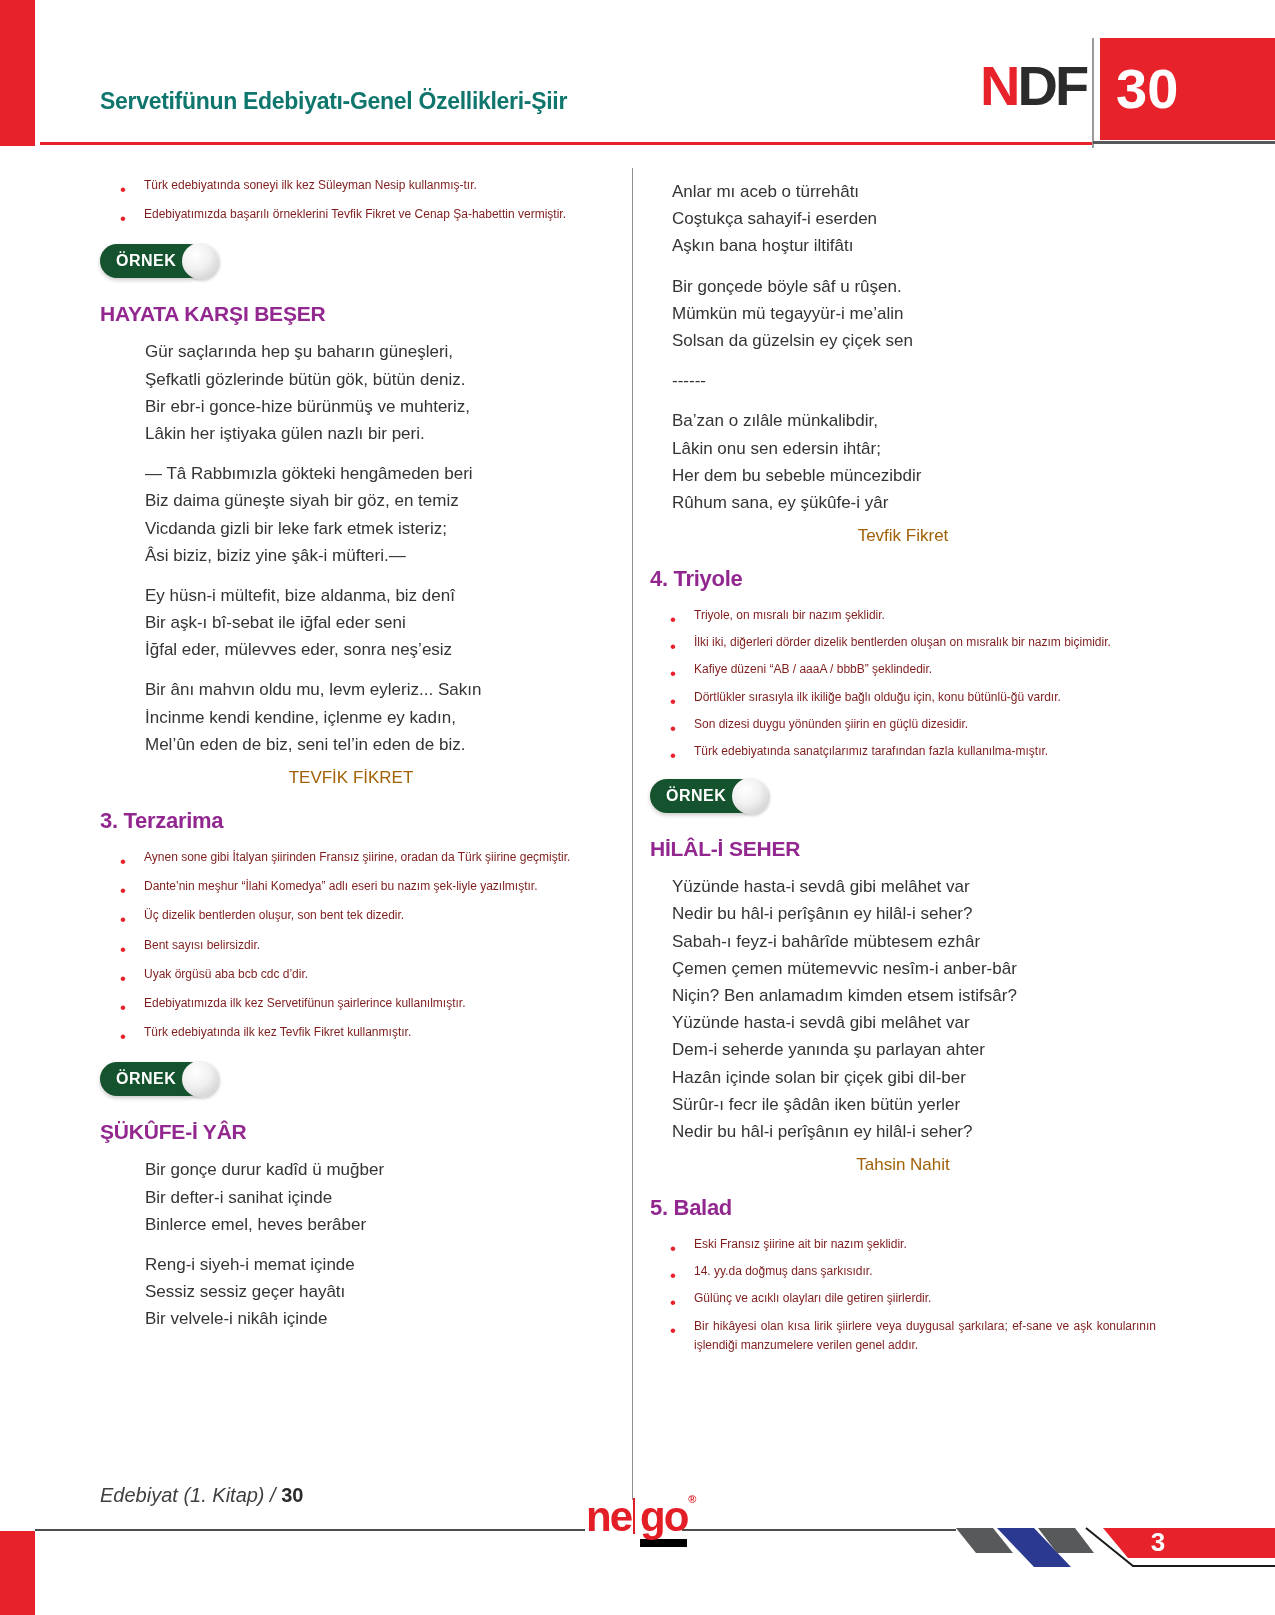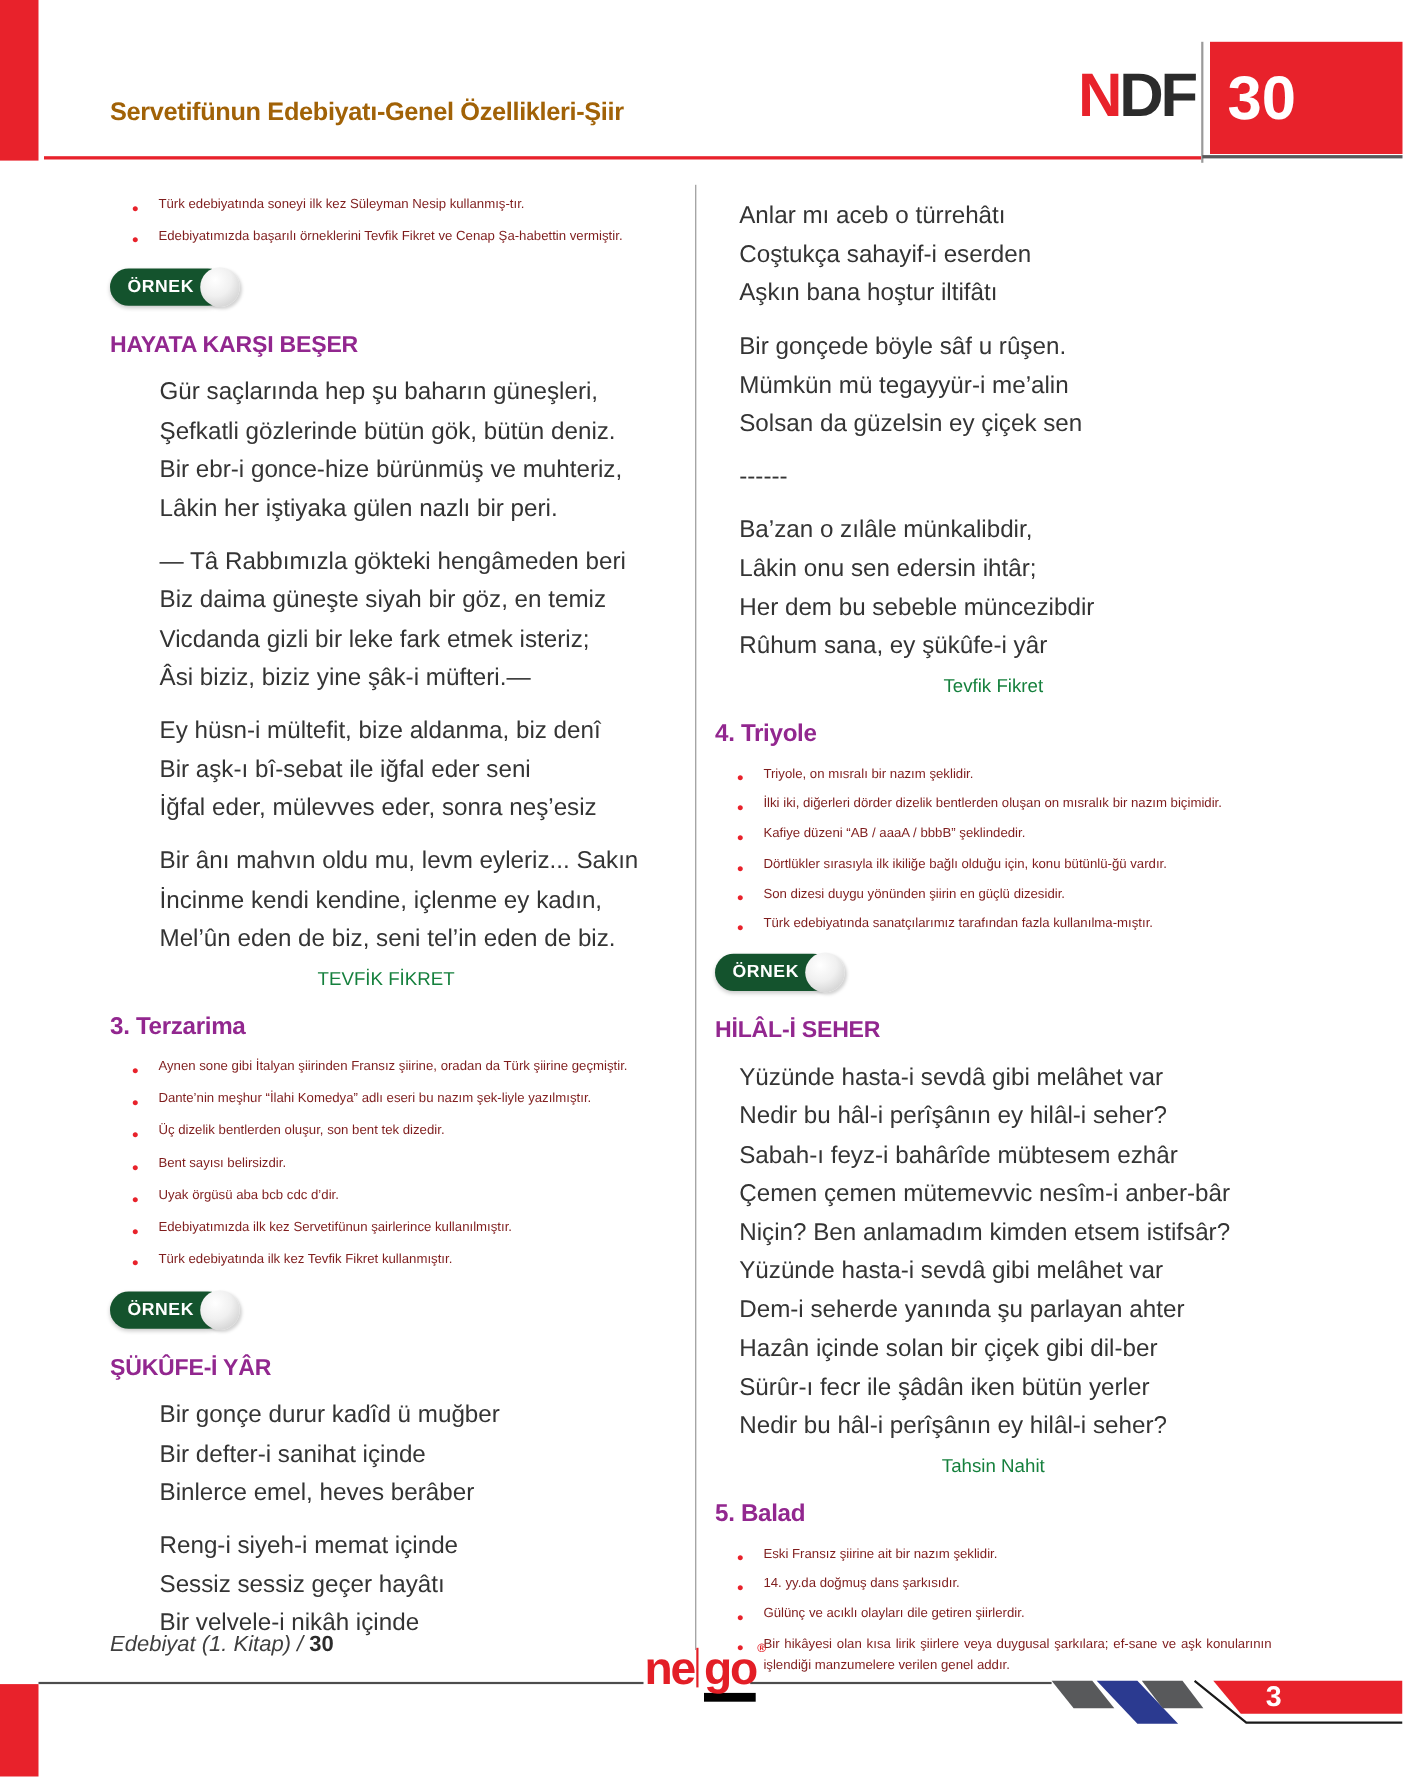--- a/index.html
+++ b/index.html
@@ -3,21 +3,21 @@
 <meta charset="utf-8">
 <style>
   html,body{margin:0;padding:0;}
   body{
     width:1275px;height:1615px;position:relative;background:#ffffff;
     font-family:"Liberation Sans", sans-serif;color:#333333;overflow:hidden;
   }
   
   .red-top-bar{position:absolute;left:0;top:0;width:35px;height:146px;background:#E8222B;}
   .header-title{position:absolute;left:100px;top:88px;font-size:23px;font-weight:bold;
-    color:#a16207;letter-spacing:-0.3px;}
+    color:#0f766e;letter-spacing:-0.3px;}
   .header-rule{position:absolute;left:40px;top:142px;width:1052px;height:3px;background:#E8222B;}
   .ndf-word{position:absolute;left:980px;top:58px;font-size:56px;font-weight:bold;letter-spacing:-3px;line-height:1;}
   .ndf-n{color:#E8222B;}
   .ndf-df{color:#2b2b2b;}
   .ndf-vline{position:absolute;left:1092px;top:38px;width:2px;height:110px;background:#9a9a9a;}
   .ndf-box{position:absolute;left:1100px;top:38px;width:175px;height:102px;background:#E8222B;
     color:#fff;font-size:56px;font-weight:bold;line-height:102px;padding-left:16px;box-sizing:border-box;}
   .ndf-underline{position:absolute;left:1093px;top:141px;width:182px;height:3px;background:#58595B;}
   
   .col-divider{position:absolute;left:632px;top:168px;width:1px;height:1332px;background:#8f8f8f;}
@@ -34,25 +34,25 @@
   .ornek{position:relative;display:inline-block;margin:10px 0 4px 0;background:#14532d;
     border-radius:18px;height:34px;line-height:34px;padding:0 30px 0 16px;
     box-shadow:0 2px 4px rgba(0,0,0,0.22);}
   .ornek-label{color:#ffffff;font-weight:bold;font-size:16px;letter-spacing:0.5px;}
   .ornek-knob{position:absolute;right:-12px;top:-1px;width:36px;height:36px;border-radius:50%;
     background:radial-gradient(circle at 38% 32%, #ffffff 0%, #f0f0f0 45%, #d8d8d8 75%, #c9c9c9 100%);
     box-shadow:2px 2px 3px rgba(0,0,0,0.18);}
   
   .poem-title{color:#92278F;font-size:21px;font-weight:bold;text-align:left;
     margin:20px 0 12px 0;letter-spacing:-0.2px;}
-  .poem{padding-left:45px;font-size:22px;line-height:1.6;color:#343434;margin-top:4px;}
+  .poem{padding-left:45px;font-size:17px;line-height:1.6;color:#343434;margin-top:4px;}
   .col-right .poem{padding-left:22px;}
   .col-right .poem.first{margin-top:20px;}
   .poem-line:empty{height:13px;}
-  .signature{font-size:17px;color:#15803d;text-align:center;margin:10px 0 12px 0;}
+  .signature{font-size:17px;color:#a16207;text-align:center;margin:10px 0 12px 0;}
   .section-heading{color:#92278F;font-size:22px;font-weight:bold;margin:20px 0 14px 0;
     letter-spacing:-0.3px;}
   
   .footer-line-left{position:absolute;left:35px;top:1529px;width:550px;height:2px;background:#4d4d4d;}
   .footer-line-right{position:absolute;left:682px;top:1529px;width:274px;height:2px;background:#4d4d4d;}
   .red-bottom-bar{position:absolute;left:0;top:1531px;width:35px;height:84px;background:#E8222B;}
   .footer-book{position:absolute;left:100px;top:1484px;font-size:20px;font-style:italic;color:#3f3f3f;}
   .footer-book .num{font-style:normal;font-weight:bold;color:#2b2b2b;}
   .nego{position:absolute;left:586px;top:1496px;display:flex;align-items:flex-start;
     color:#E31E26;font-weight:bold;font-size:42px;line-height:1;letter-spacing:-2px;}

